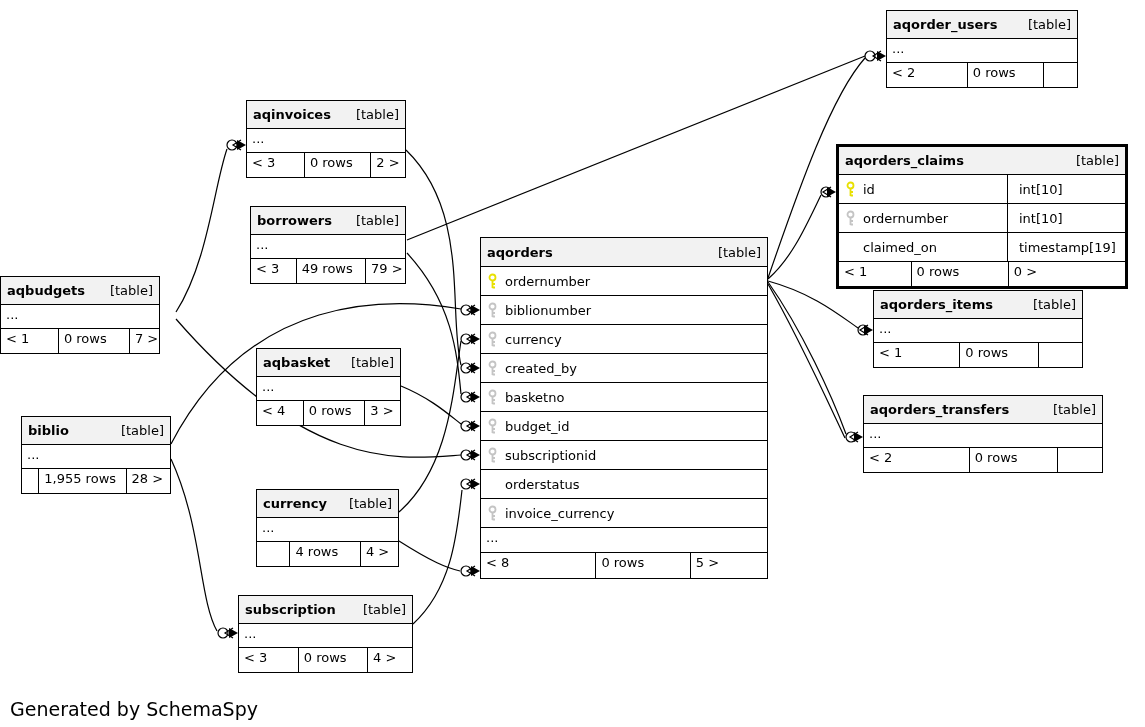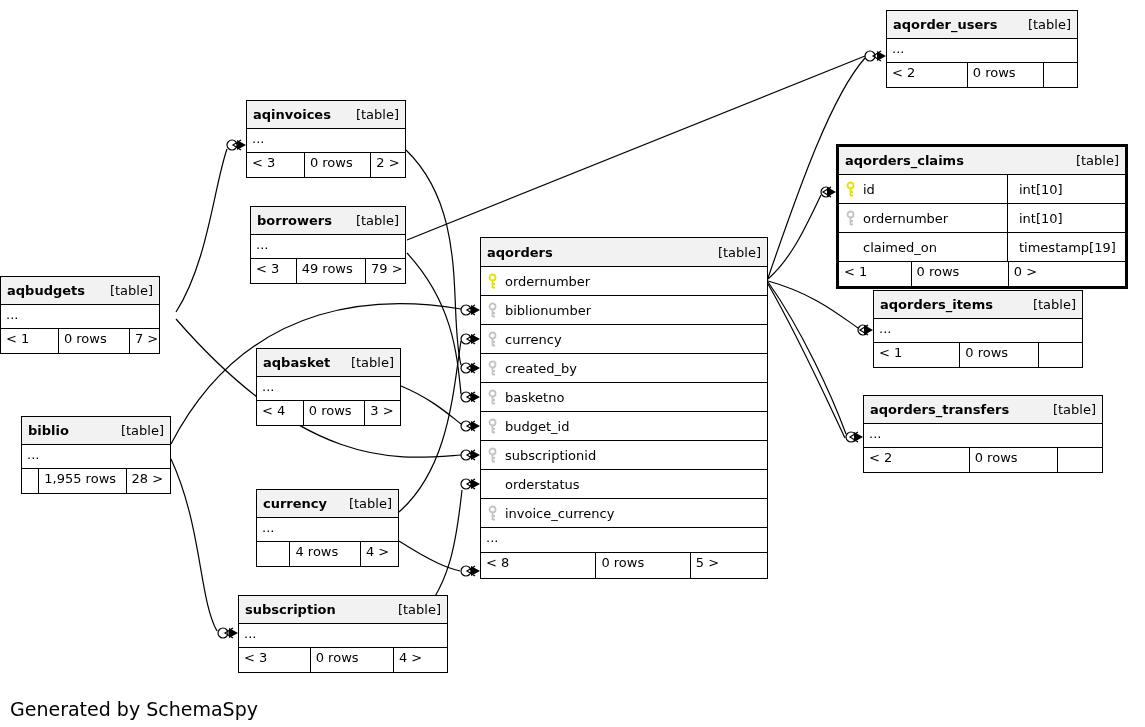--- a/index.html
+++ b/index.html
@@ -31,21 +31,21 @@
                display:flex;align-items:center;padding-left:11px;box-sizing:border-box;white-space:nowrap;}
   
   #t-aqorder_users{left:886px;top:10px;width:192px;}
   #t-aqorders_claims{left:836px;top:118px;width:292px;margin-top:26px;}
   #t-aqinvoices{left:246px;top:100px;width:160px;}
   #t-borrowers{left:250px;top:206px;width:156px;}
   #t-aqbudgets{left:0;top:276px;width:160px;}
   #t-aqbasket{left:256px;top:348px;width:145px;}
   #t-biblio{left:21px;top:416px;width:150px;}
   #t-currency{left:256px;top:489px;width:143px;}
-  #t-subscription{left:238px;top:595px;width:210px;}
+  #t-subscription{left:238px;top:595px;width:175px;}
   #t-aqorders{left:480px;top:237px;width:288px;}
   #t-aqorders_items{left:873px;top:290px;width:210px;}
   #t-aqorders_transfers{left:863px;top:395px;width:240px;}
   #credit{position:absolute;left:10px;top:698px;font-size:19px;z-index:2;}
 </style>
 </head>
 <body>
 
 <div id="canvas">
 

